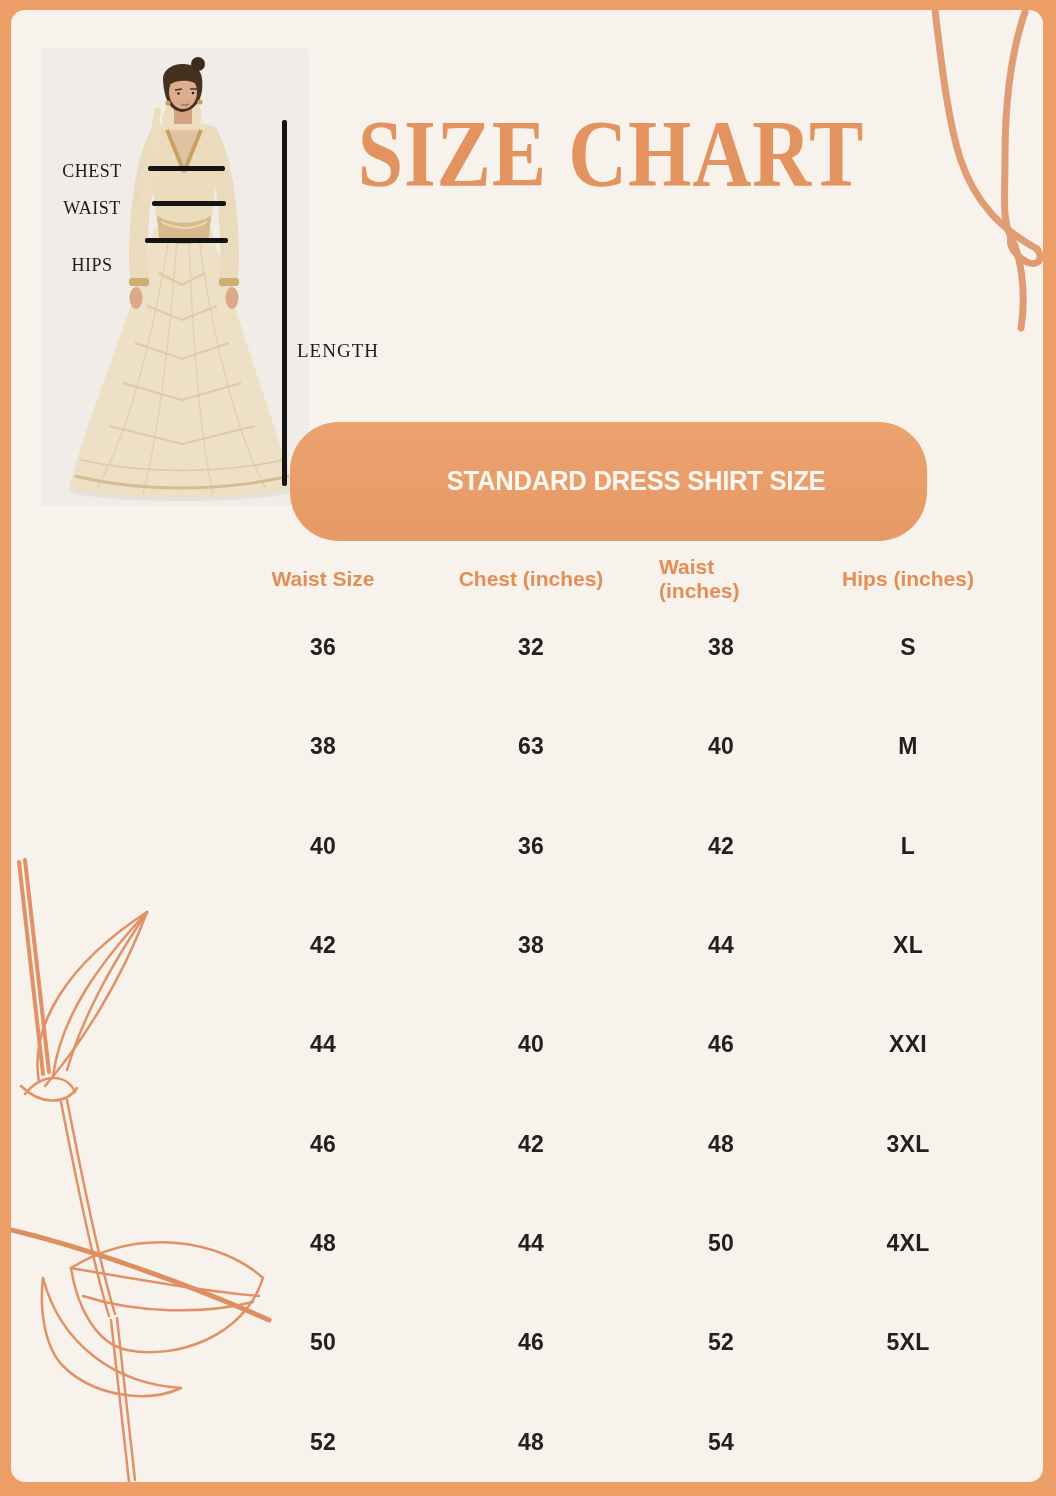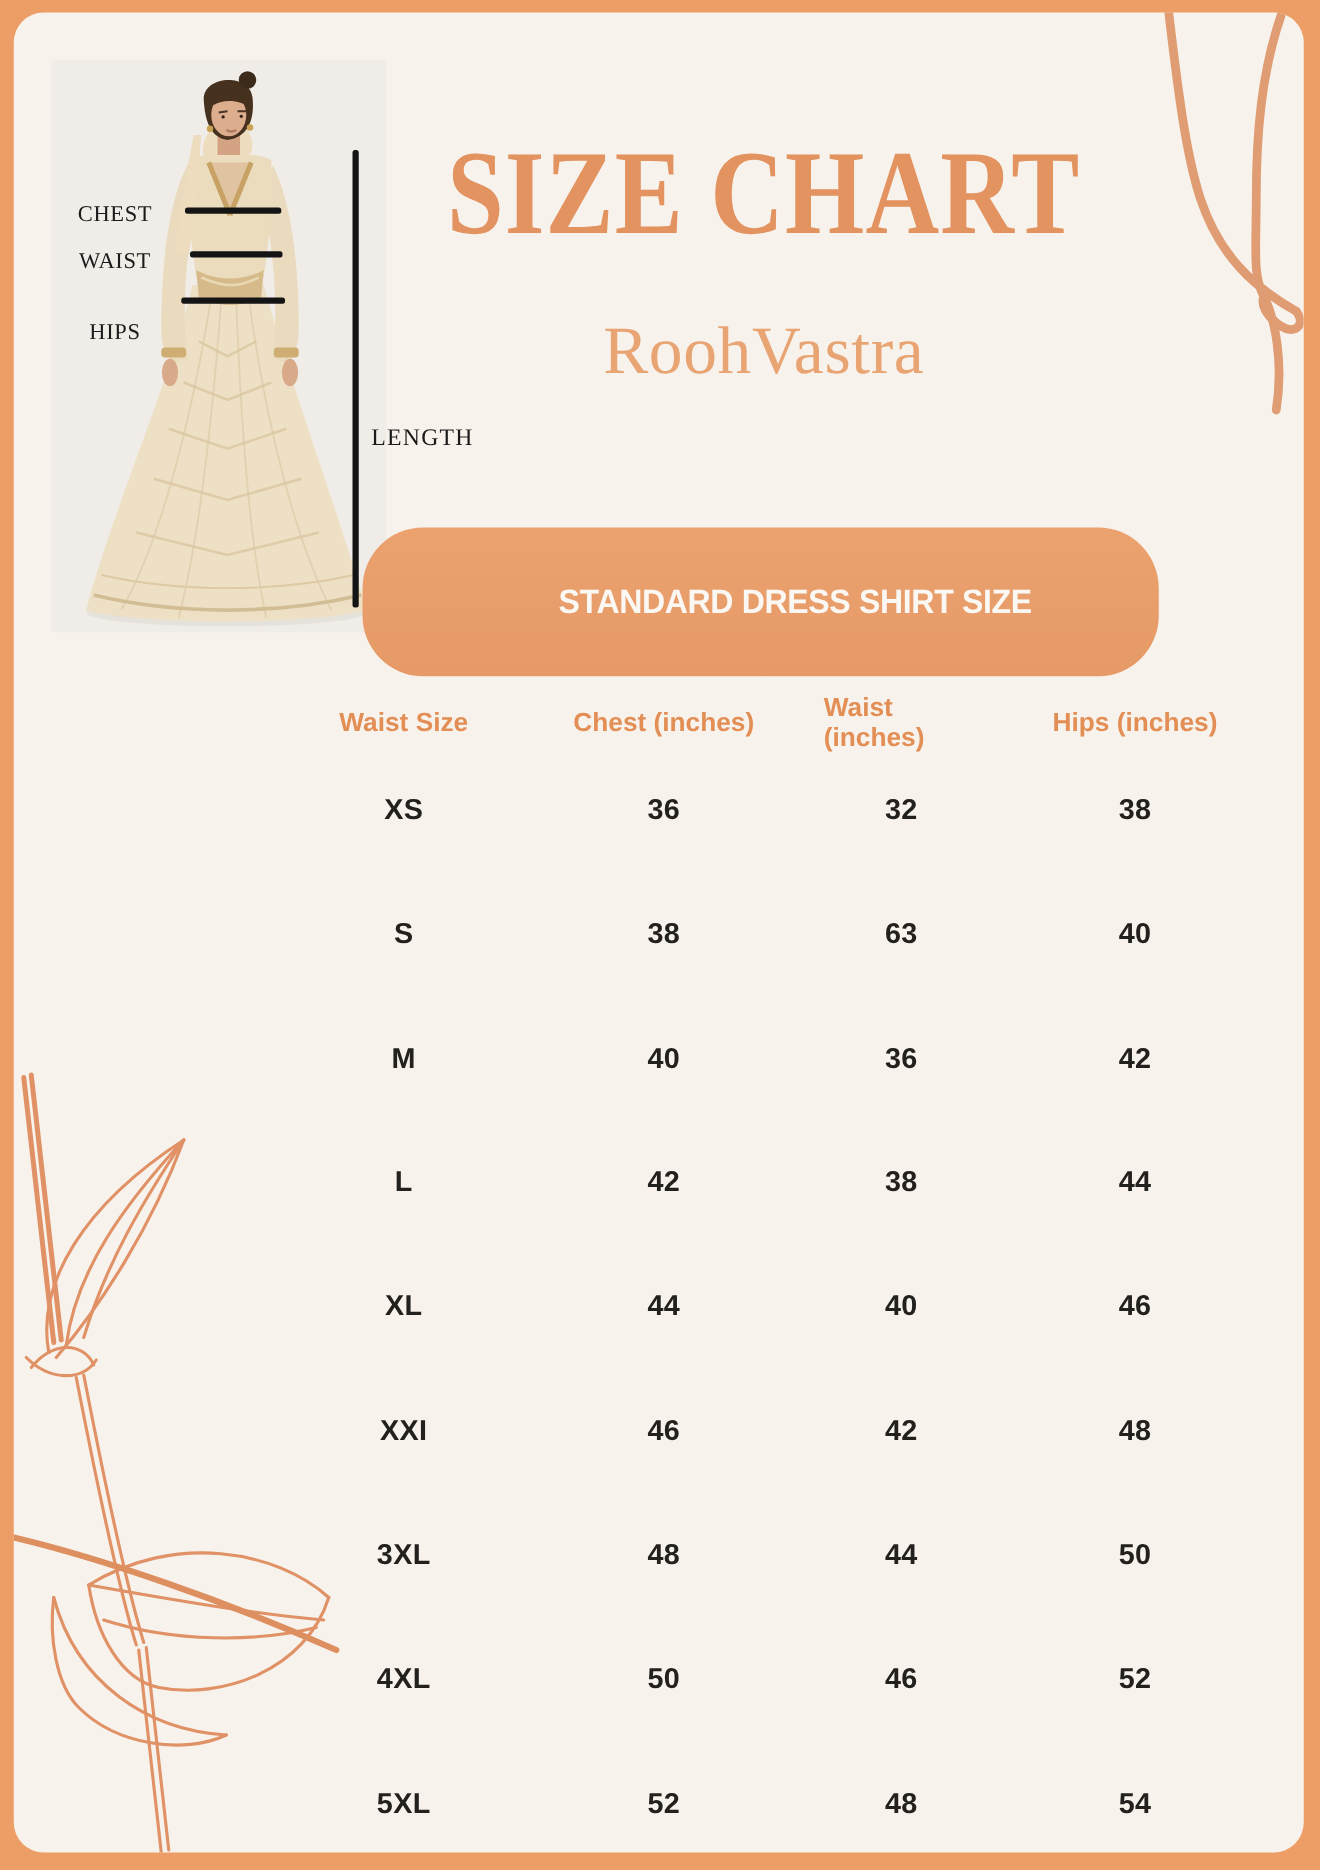--- a/index.html
+++ b/index.html
@@ -7,21 +7,21 @@
     position:relative;
     width:1056px;height:1496px;
     background:#ec9e66;
     overflow:hidden;
     font-family:"Liberation Sans", sans-serif;
   }
   .inner{
     position:absolute;
     left:11px;top:10px;right:13px;bottom:14px;
     background:#f8f2ec;
-    border-radius:24px;
+    border-radius:14px;
     overflow:hidden;
     padding-left:36px;
   }
   
   .deco-tr{position:absolute;top:-2px;right:0;}
   .deco-bl{position:absolute;left:-2px;bottom:-2px;}
   
   .photo{
     position:absolute;left:30px;top:38px;width:268px;height:458px;
     background:#f0ede9;border-radius:3px;
@@ -183,33 +183,31 @@
     <div class="mline waist"></div>
     <div class="mline hips"></div>
     <div class="mline length"></div>
 
     <div class="mlabel chest">CHEST</div>
     <div class="mlabel waist">WAIST</div>
     <div class="mlabel hips">HIPS</div>
     <div class="mlabel length">LENGTH</div>
 
     <div class="title">SIZE CHART</div>
-    <div class="brand">RoohVastra</div>
 
     <div class="banner">
       <span>STANDARD DRESS SHIRT SIZE</span>
     </div>
 
     <div class="size-table">
       <div class="cell head">Waist Size</div>
       <div class="cell head">Chest (inches)</div>
       <div class="cell head">Waist (inches)</div>
       <div class="cell head">Hips (inches)</div>
 
-      <div class="cell val">XS</div>
       <div class="cell val">36</div>
       <div class="cell val">32</div>
       <div class="cell val">38</div>
 
       <div class="cell val">S</div>
       <div class="cell val">38</div>
       <div class="cell val">63</div>
       <div class="cell val">40</div>
 
       <div class="cell val">M</div>

